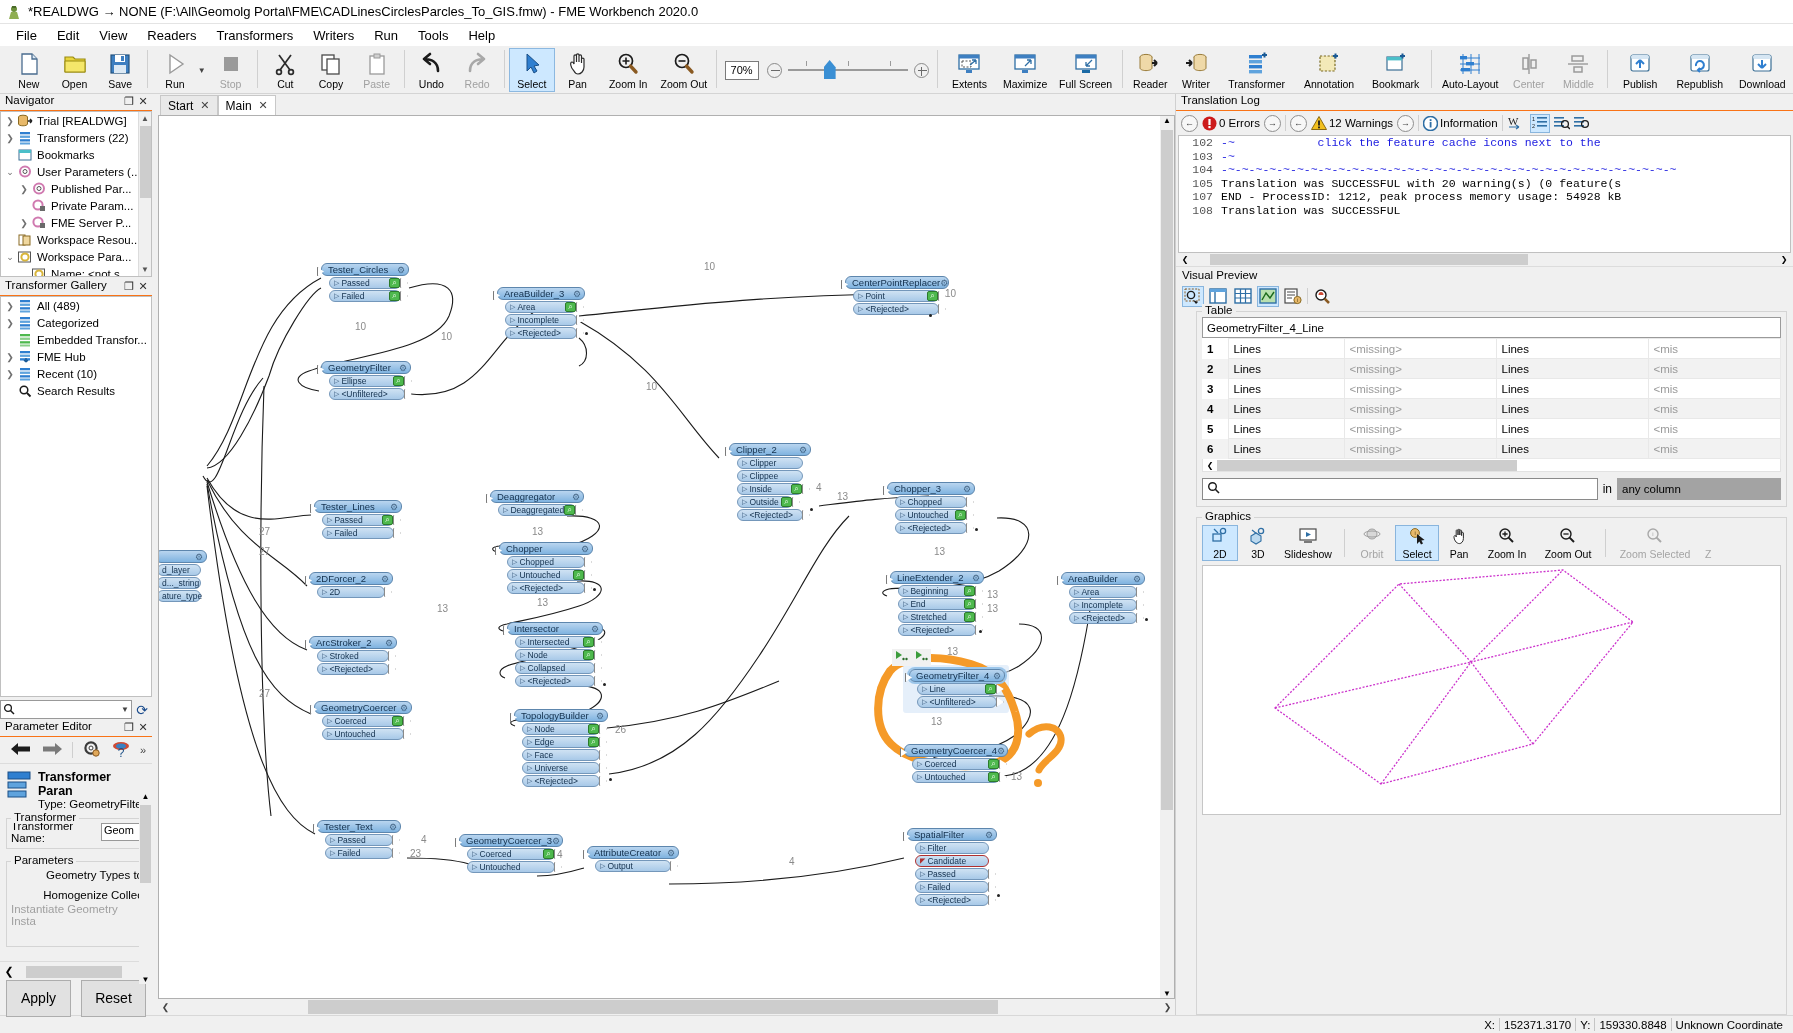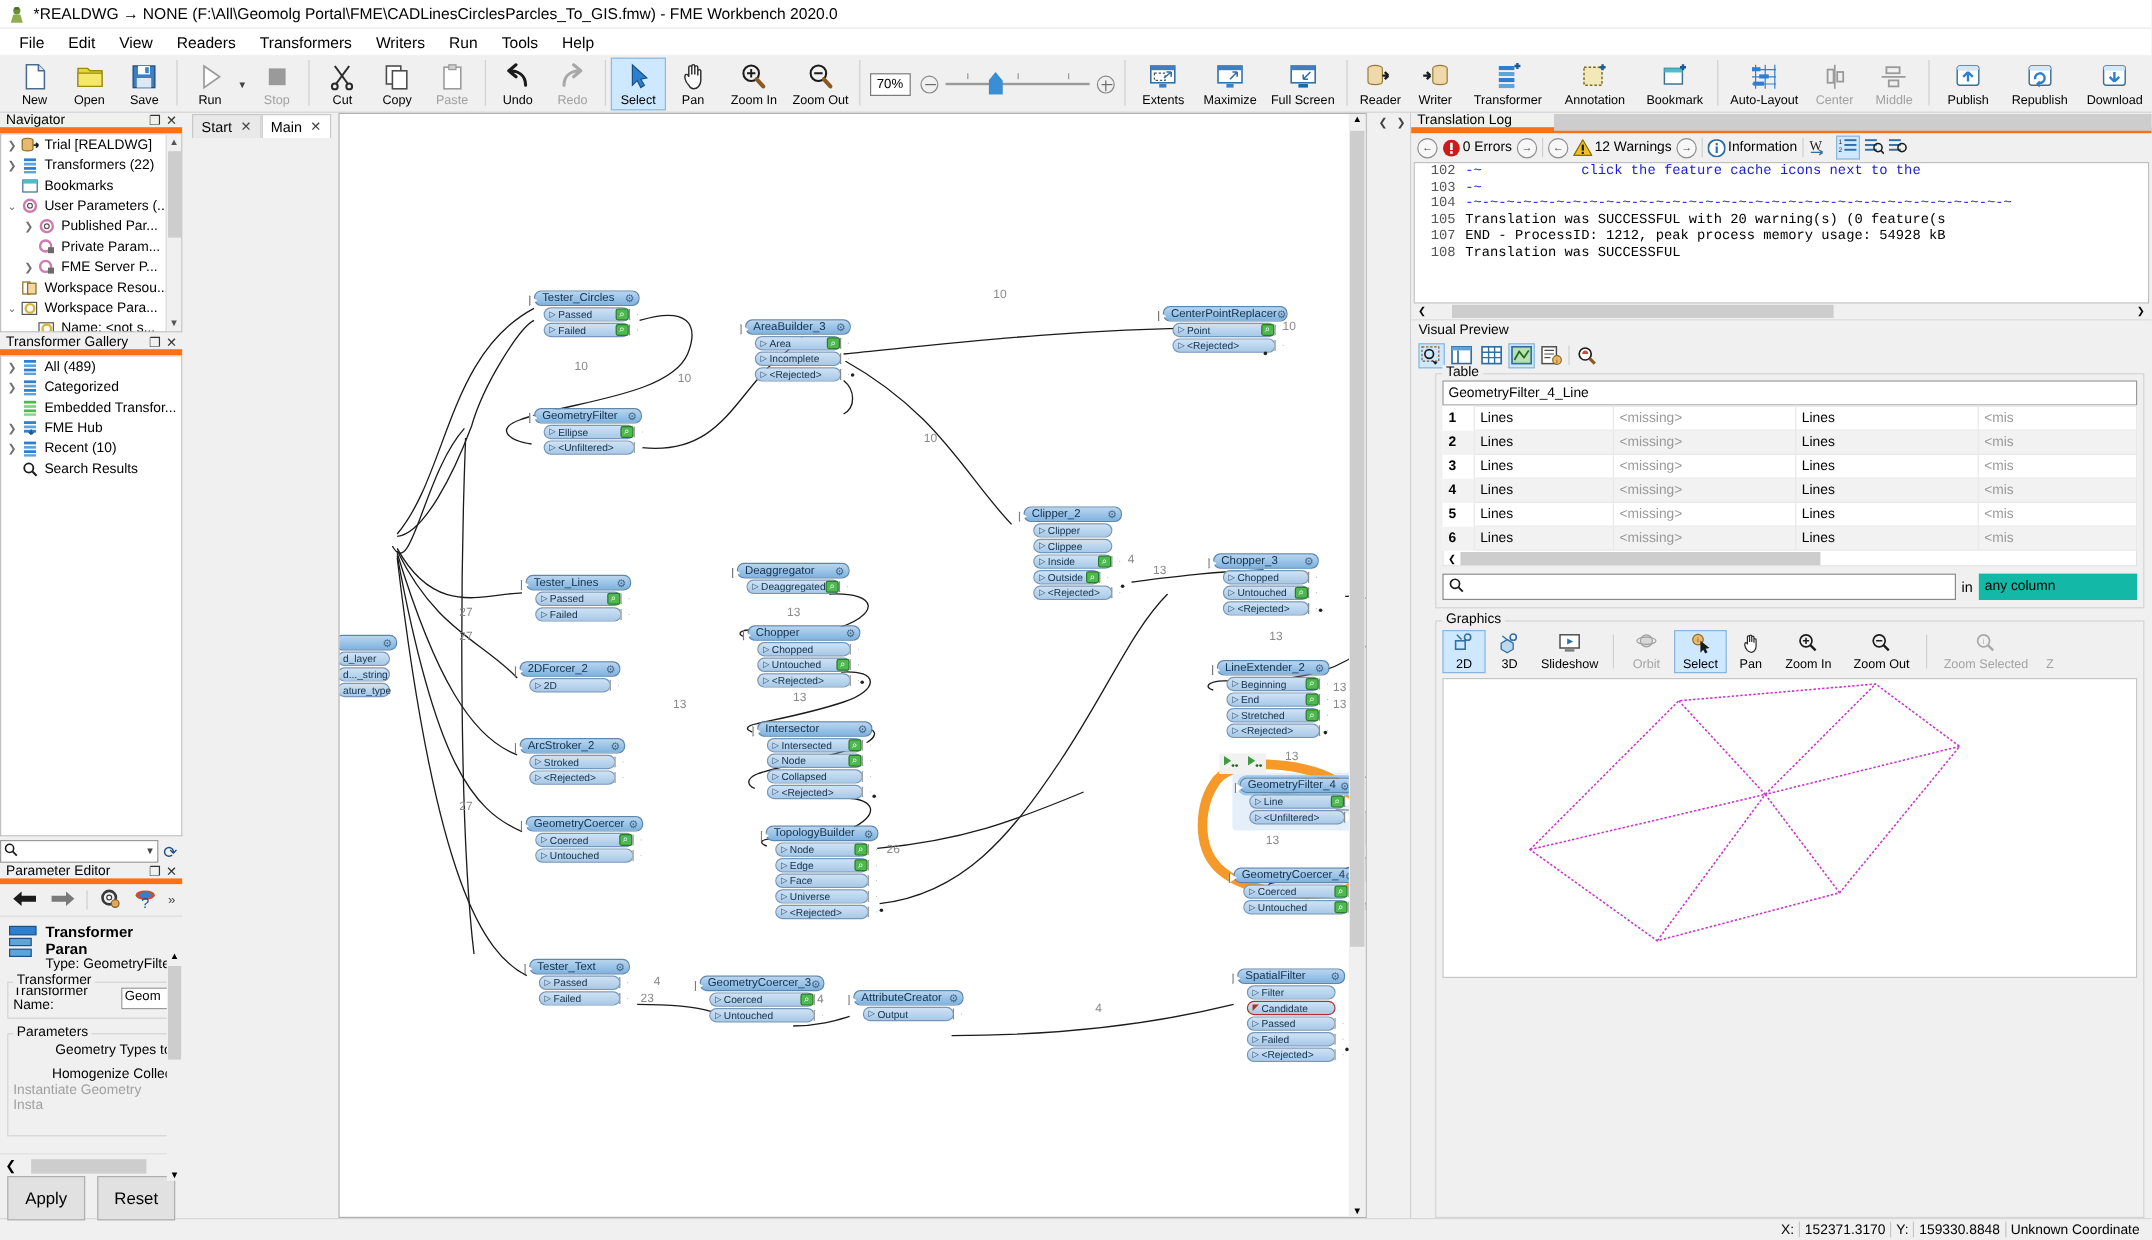--- a/index.html
+++ b/index.html
@@ -49,22 +49,22 @@
   #slider .thumb {
     position:absolute; left:36px; top:0; width:12px; height:19px;
     background:#3a8fd4;
     clip-path: polygon(50% 0%, 100% 38%, 100% 100%, 0% 100%, 0% 38%);
   }
   
   #main { display:flex; height:calc(1033px - 24px - 22px - 48px - 18px); }
   
   #leftdock { width:152px; flex:0 0 152px; display:flex; flex-direction:column; background:#f0f0f0; }
   .panel-title {
-    height:17px; background:#f0f0f0; display:flex; align-items:center;
-    font-size:11.5px; padding:0 2px 0 5px; border-bottom:5px solid #f97316;
+    height:17px; background:#f0f0f0; display:flex; 
+    font-size:11.5px; padding:0 2px 0 5px; border-bottom:1px solid #f97316;
   }
   .panel-title .t { flex:1; }
   .panel-title .pbtn { width:14px; height:14px; display:flex; align-items:center; justify-content:center; font-size:11px; color:#333; }
   .treebox { background:#fff; border:1px solid #c0c0c0; flex:1; overflow:hidden; position:relative; }
   .trow { display:flex; align-items:center; height:17px; padding-left:2px; font-size:11.5px; white-space:nowrap; }
   .trow .arr { width:14px; text-align:center; color:#707070; font-size:9px; flex:0 0 14px;}
   .trow .ti { width:17px; height:14px; flex:0 0 17px; position:relative; margin-right:3px; }
   .vscroll { position:absolute; right:0; top:0; width:13px; height:100%; background:#f0f0f0; border-left:1px solid #dcdcdc;}
   .vscroll .thumb { position:absolute; left:1px; width:11px; background:#cdcdcd; }
   .vscroll .up, .vscroll .dn { position:absolute; left:0; width:12px; height:13px; text-align:center; font-size:8px; line-height:13px; color:#555;}
@@ -89,21 +89,21 @@
   .pe-row .k { margin-left:auto; }
   .pe-input { width:46px; height:18px; border:1px solid #999; background:#fff; font-size:11px; padding-left:2px; overflow:hidden;}
   #peScroll { position:absolute; right:0; top:28px; width:13px; height:192px; background:#f0f0f0;}
   #peBottom { height:20px; display:flex; align-items:center; background:#f0f0f0; border-top:1px solid #dcdcdc;}
   #peBottom .ar { width:18px; text-align:center; font-size:11px; }
   #peBottom .hbar { flex:1; height:12px; background:#f0f0f0; position:relative; }
   #peBottom .hbar .th { position:absolute; left:8px; top:0; width:96px; height:12px; background:#cdcdcd;}
   #leftBottomBtns { height:34px; display:flex; align-items:center; gap:10px; padding:0 6px; background:#f0f0f0;}
   .lbtn { width:66px; height:37px; border:1px solid #adadad; background:#e1e1e1; font-size:14px; display:flex; align-items:center; justify-content:center;}
   
-  #centre { flex:1; display:flex; flex-direction:row; min-width:0; background:#f0f0f0; }
+  #centre { flex:1; display:flex; flex-direction:column; min-width:0; background:#f0f0f0; }
   #tabbar { height:21px; display:flex; align-items:flex-end; padding-left:8px; background:#f0f0f0;}
   .tab { height:20px; display:flex; align-items:center; gap:7px; padding:0 7px;
          border:1px solid #c8c8c8; border-bottom:none; font-size:12px; background:#e9e9e9;}
   .tab.active { background:#fff; }
   .tab .x { font-size:11px; color:#444; }
   #canvasWrap { flex:1; border:1px solid #b0b0b0; background:#fff; position:relative; overflow:hidden; margin:0 0 0 6px;}
   #hscroll { height:16px; background:#f0f0f0; display:flex; align-items:center; margin-left:6px; }
   #hscroll .ar { width:15px; text-align:center; font-size:9px; color:#444;}
   #hscroll .tr { flex:1; height:14px; position:relative; background:#f0f0f0;}
   #hscroll .th { position:absolute; left:135px; top:0; height:14px; width:690px; background:#cdcdcd;}
@@ -131,21 +131,21 @@
   table.dt th { background:#fff; border:1px solid #e2e2e2; text-align:left; font-weight:bold; padding:3px 5px; font-size:11.5px;}
   table.dt td { border:1px solid #e8e8e8; padding:2px 5px; height:20px; }
   table.dt td.idx { width:24px; text-align:left; font-weight:bold; border-left:none; border-top:none; border-bottom:none;}
   table.dt tr.alt td { background:#f2f2f2; }
   .missing { color:#9a9a9a; }
   #tblH { height:13px; background:#fff; display:flex; align-items:center; border:1px solid #e2e2e2; border-top:none;}
   #tblH .ar { width:14px; text-align:center; font-size:8px;}
   #tblH .th { height:11px; width:300px; background:#cdcdcd;}
   #tblSearch { height:24px; display:flex; align-items:center; gap:5px; margin-top:5px; }
   #tblSearch .sb { flex:1; height:22px; border:1px solid #8a8a8a; background:#fff; display:flex; align-items:center; padding-left:4px;}
-  #tblSearch .colsel { width:132px; height:22px; background:#14b8a6; display:flex; align-items:center; padding-left:5px; font-size:11.5px;}
+  #tblSearch .colsel { width:164px; height:22px; background:#a3a3a3; display:flex; align-items:center; padding-left:5px; font-size:11.5px;}
   #gfxToolbar { display:flex; align-items:center; gap:2px; padding:2px 0 4px 0;}
   .gbtn { min-width:36px; height:36px; display:flex; flex-direction:column; align-items:center;
           justify-content:flex-start; font-size:10.5px; padding:1px 4px 0 4px; border:1px solid transparent;}
   .gbtn.on { background:#cde8ff; border:1px solid #89b5dd;}
   .gbtn.dis { color:#a4a4a4; }
   .gbtn .lb { margin-top:auto; }
   #gfxCanvas { background:#fff; border:1px solid #c6c6c6; height:250px; position:relative; overflow:hidden;}
   
   #statusbar { height:18px; background:#f0f0f0; border-top:1px solid #d8d8d8; display:flex; align-items:center; font-size:11.5px;}
   #statusbar .coords { margin-left:auto; display:flex; align-items:center; gap:4px; padding-right:10px;}

